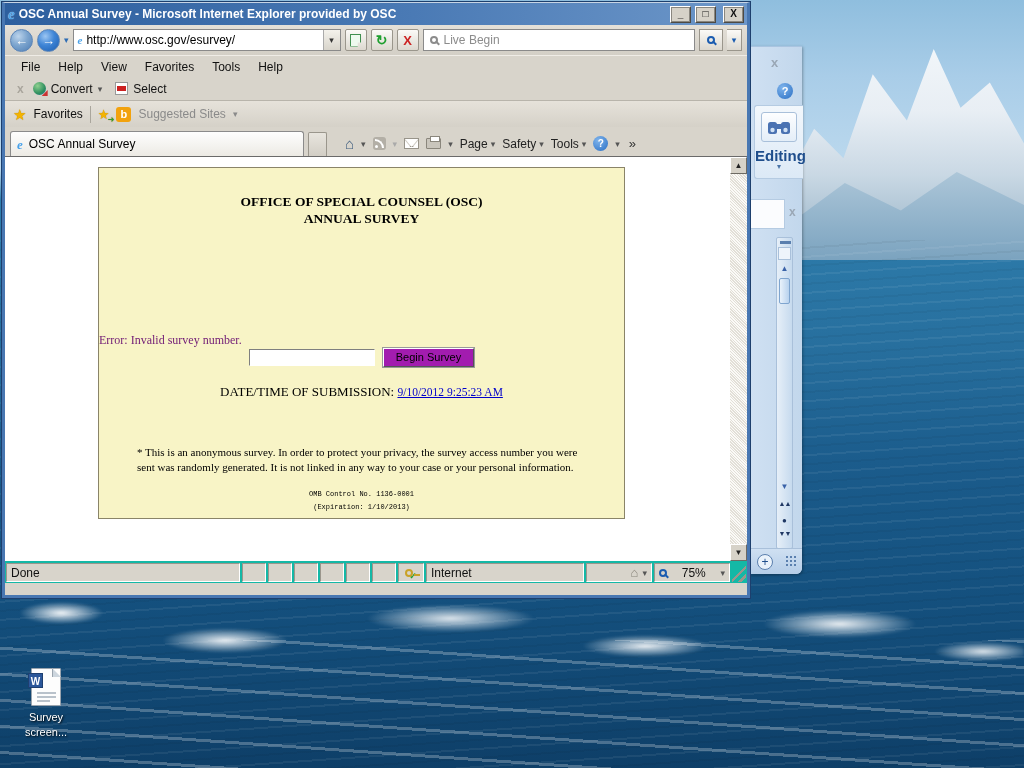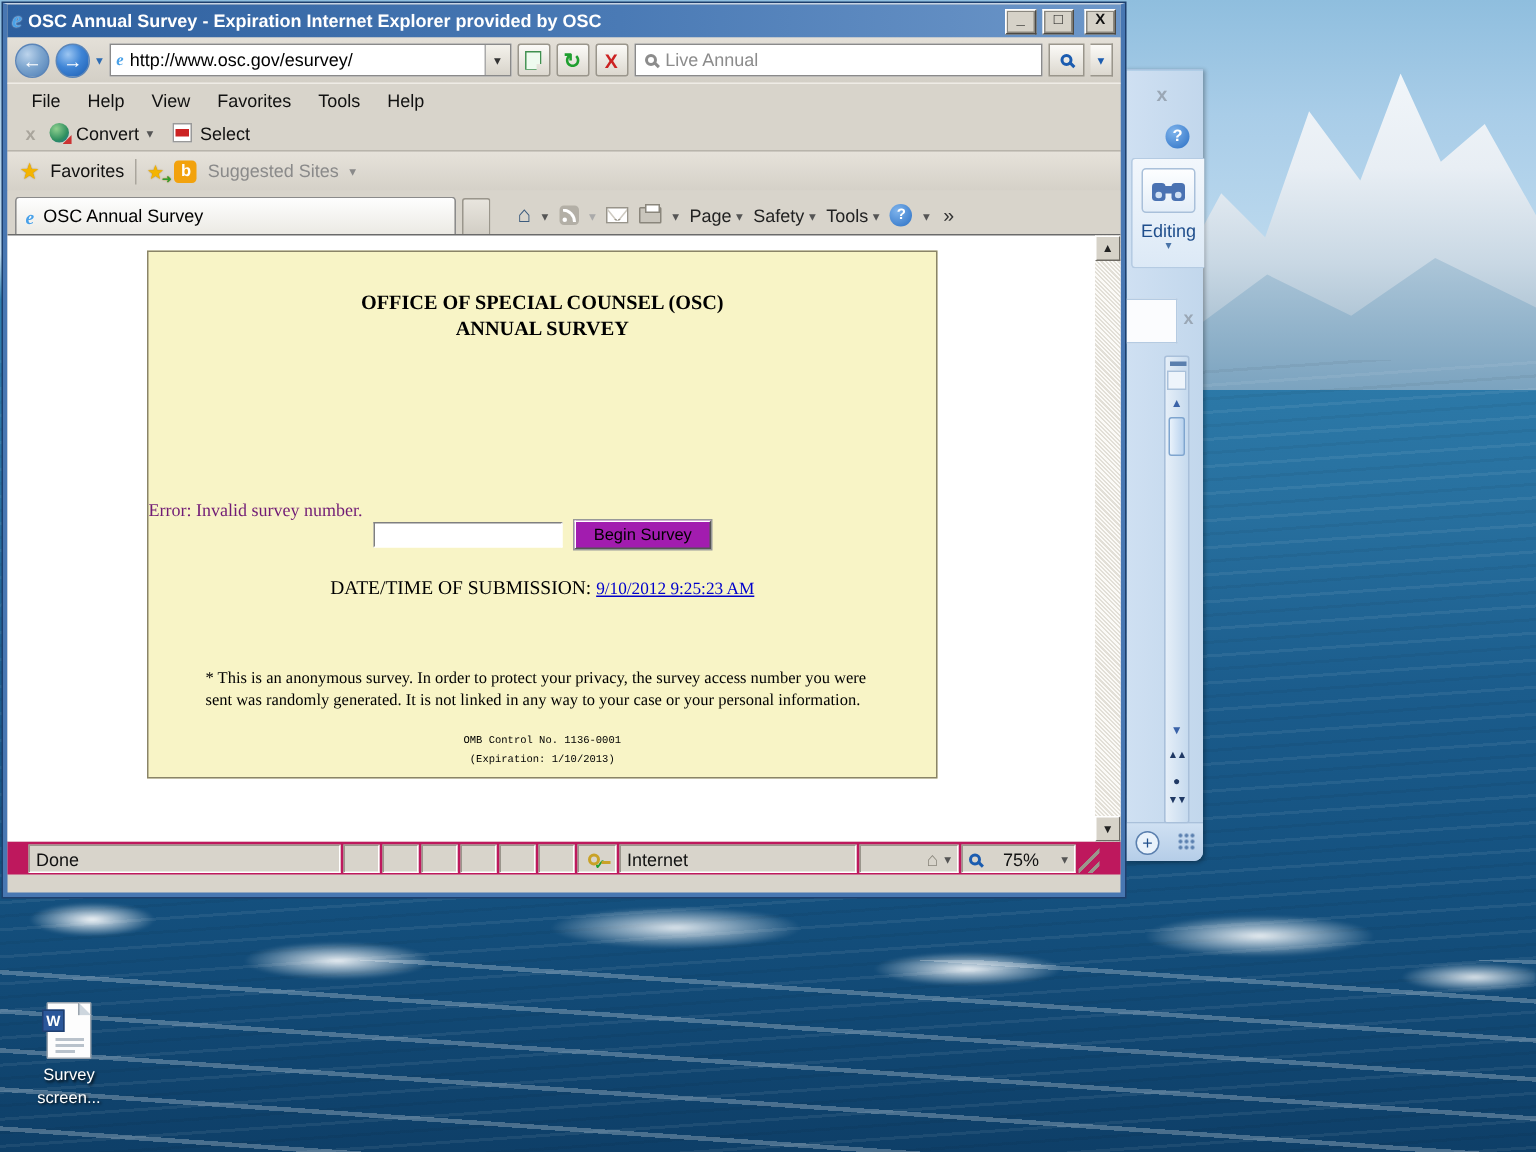--- a/index.html
+++ b/index.html
@@ -132,21 +132,21 @@
   .entry-row { position:absolute; top:179px; width:100%; text-align:center; }
   .survey-input { width:126px; height:17px; border:1px solid; border-color:#7f7f7f #fff #fff #7f7f7f; background:#fff; vertical-align:middle; }
   .begin-btn { margin-left:4px; width:91px; height:19px; font-family:"Liberation Sans",sans-serif; font-size:11px; color:#000;
     background:#a21caf; border:1px solid; border-color:#fff #555 #555 #fff; box-shadow:0 0 0 1px #999; vertical-align:middle; }
   .date-line { position:absolute; top:216px; width:100%; text-align:center; font-size:13px; }
   .date-link { color:#0000cc; text-decoration:underline; font-size:11.5px; }
   .disclaimer { position:absolute; top:277px; left:38px; width:455px; font-size:11px; line-height:15px; }
   .omb { position:absolute; top:320px; width:100%; text-align:center; font-size:7px; line-height:13px;font-family:Liberation Mono, monospace; }
 
   
-  .statusbar { height:22px; display:flex; align-items:stretch; gap:2px; padding:2px 14px 1px; background:#be185d; }
+  .statusbar { height:22px; display:flex; align-items:stretch; gap:2px; padding:2px 1px 1px; background:#14b8a6; }
   .sb-seg { border:1px solid; border-color:#9a968c #fff #fff #9a968c; background:#d8d4cb; display:flex; align-items:center; padding:0 4px; font-size:12px; color:#111; }
   .sb-done { flex:1; }
   .sb-box { width:24px; }
   .sb-key { width:26px; justify-content:center; }
   .key-ico { position:relative; width:8px; height:8px; border:2px solid #c9a227; border-radius:50%; }
   .key-ico::after { content:""; position:absolute; left:7px; top:3px; width:6px; height:2px; background:#c9a227; }
   .key-check { color:#1f9f2f; font-size:9px; font-weight:bold; margin-left:-4px; margin-top:6px; }
   .sb-zone { width:158px; }
   .sb-mode { width:66px; justify-content:flex-end; gap:4px; color:#555; }
   .house-lock { font-size:13px; color:#8a867c; }
@@ -157,21 +157,21 @@
   
   .word-win { position:absolute; left:750px; top:46px; width:52px; height:528px;
     background:linear-gradient(90deg,#cfe0f2,#c2d7ec); border-left:1px solid #8fb0d4; border-top:1px solid #a9c4e0; border-radius:0 0 6px 0; box-shadow:1px 1px 3px rgba(0,0,0,.3); }
   .ww-x { position:absolute; left:20px; top:8px; color:#9aa7b5; font-weight:bold; font-size:13px; }
   .ww-help { position:absolute; left:26px; top:36px; width:16px; height:16px; border-radius:50%;
     background:radial-gradient(circle at 35% 30%,#7fb4ec,#2a6fc4); color:#fff; font-size:11px; font-weight:bold; text-align:center; line-height:16px; }
   .ww-group { position:absolute; left:3px; top:58px; width:49px; height:74px; background:linear-gradient(180deg,#f2f7fc,#dce9f6);
     border:1px solid #b5cbe2; border-radius:3px 0 0 3px; border-right:none; text-align:center; }
   .ww-find { margin:6px auto 0; width:36px; height:30px; background:linear-gradient(180deg,#fdfeff,#e4eef8); border:1px solid #a9c0da; border-radius:3px;
     display:flex; align-items:center; justify-content:center; }
-  .ww-edit-label { margin-top:5px; color:#1f4e8c; font-size:12px; }
+  .ww-edit-label { margin-top:5px; color:#1f4e8c; font-size:15px;font-weight:bold; }
   .ww-edit-caret { color:#4a74a8; font-size:8px; line-height:6px; }
   .ww-doc { position:absolute; left:0; top:152px; width:34px; height:30px; background:#fbfcfe; border:1px solid #b5cbe2; border-left:none; }
   .ww-doc-x { position:absolute; left:38px; top:158px; color:#9aa7b5; font-weight:bold; font-size:12px; }
   .ww-scroll { position:absolute; left:25px; top:190px; width:17px; height:312px; background:linear-gradient(90deg,#e6eff8,#c6daee); border:1px solid #a9c0da; border-radius:2px; }
   .ws-split { position:absolute; left:3px; top:3px; width:11px; height:3px; background:#5a7fae; }
   .ws-ruler { position:absolute; left:1px; top:9px; width:13px; height:13px; background:#eef4fb; border:1px solid #a9c0da; }
   .ws-arrow { position:absolute; left:0; width:100%; text-align:center; color:#3a62a8; font-size:8px; }
   .ws-up { top:26px; } .ws-down { top:244px; }
   .ws-thumb { position:absolute; left:2px; top:40px; width:11px; height:26px; background:linear-gradient(90deg,#e9f2fb,#b8d2ee); border:1px solid #7fa5cf; border-radius:2px; }
   .ws-b1 { position:absolute; left:0; top:262px; width:100%; text-align:center; color:#1f3864; font-size:7px; letter-spacing:-1px; line-height:7px; }
@@ -239,21 +239,21 @@
   <div class="ww-bottom">
     <div class="ww-zoomplus">+</div>
     <div class="ww-grip"></div>
   </div>
 </div>
 
 <div class="ie-window">
 
   <div class="titlebar">
     <span class="ie-e">e</span>
-    <span class="title-text">OSC Annual Survey - Expiration Internet Explorer provided by OSC</span>
+    <span class="title-text">OSC Annual Survey - Microsoft Internet Explorer provided by OSC</span>
     <span class="tb-btn">_</span>
     <span class="tb-btn">□</span>
     <span class="tb-btn close">X</span>
   </div>
 
   <div class="addr-row">
     <span class="nav-circle nav-back">←</span>
     <span class="nav-circle nav-fwd">→</span>
     <span class="mini-caret">▾</span>
     <div class="addr-field">
@@ -265,21 +265,21 @@
         <span class="compat-page"></span>
       </span>
     <span class="sq-btn">
         <span class="refresh-g">↻</span>
       </span>
     <span class="sq-btn">
         <span class="stop-r">X</span>
       </span>
     <div class="search-field">
       <span class="mag"></span>
-      <span class="search-hint">Live Annual</span>
+      <span class="search-hint">Live Begin</span>
     </div>
     <span class="search-go">
         <span class="mag"></span>
       </span>
     <span class="search-caret">▾</span>
   </div>
 
   <div class="menu-row">
     <span class="menu-item">File</span>
     <span class="menu-item">Help</span>

